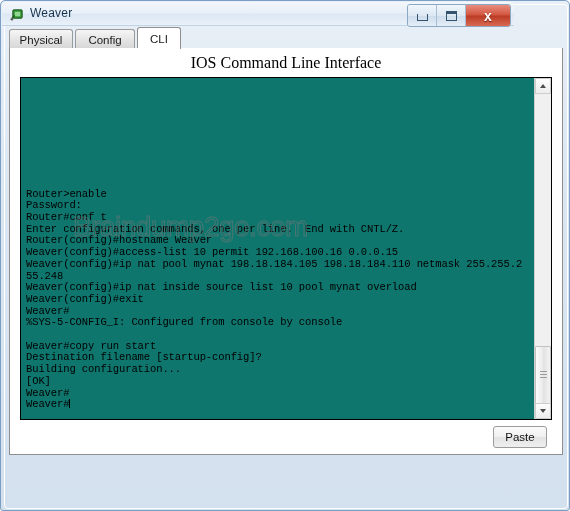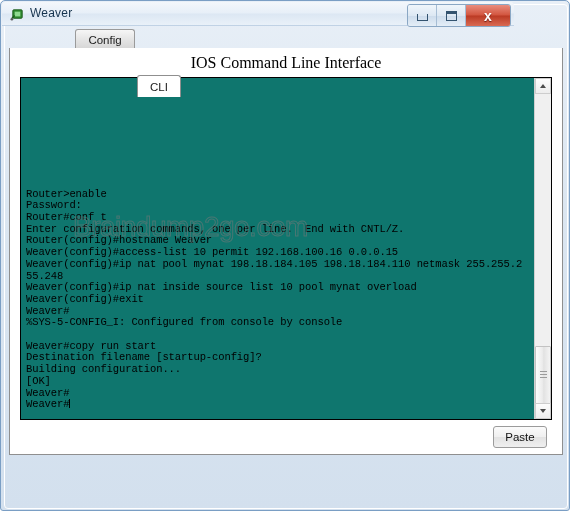--- a/index.html
+++ b/index.html
@@ -136,21 +136,20 @@
     align-items: center;
     justify-content: center;
   }
   .tab.active {
     top: 0;
     height: 22px;
     background: #ffffff;
     border-color: #8f8f8f;
     z-index: 3;
     font-weight: normal;
-    margin-top: 48px;
   }
   .tab-physical { left: 0;  width: 64px; }
   .tab-config   { left: 66px; width: 60px; }
   .tab-cli      { left: 128px; width: 44px; }
 
   .tab-body {
     position: absolute;
     left: 8px; top: 47px;
     width: 554px;
     height: 407px;
@@ -327,20 +326,23 @@
       <div class="wc">
         <span class="glyph-max"></span>
       </div>
       <div class="wc close">
         <span class="glyph-close">x</span>
       </div>
     </div>
   </div>
 
   <div class="tabstrip">
+    <div class="tab tab-physical">
+      <span>Physical</span>
+    </div>
     <div class="tab tab-config">
       <span>Config</span>
     </div>
     <div class="tab tab-cli active">
       <span>CLI</span>
     </div>
   </div>
   <div class="tab-seam"></div>
 
   <div class="tab-body">

